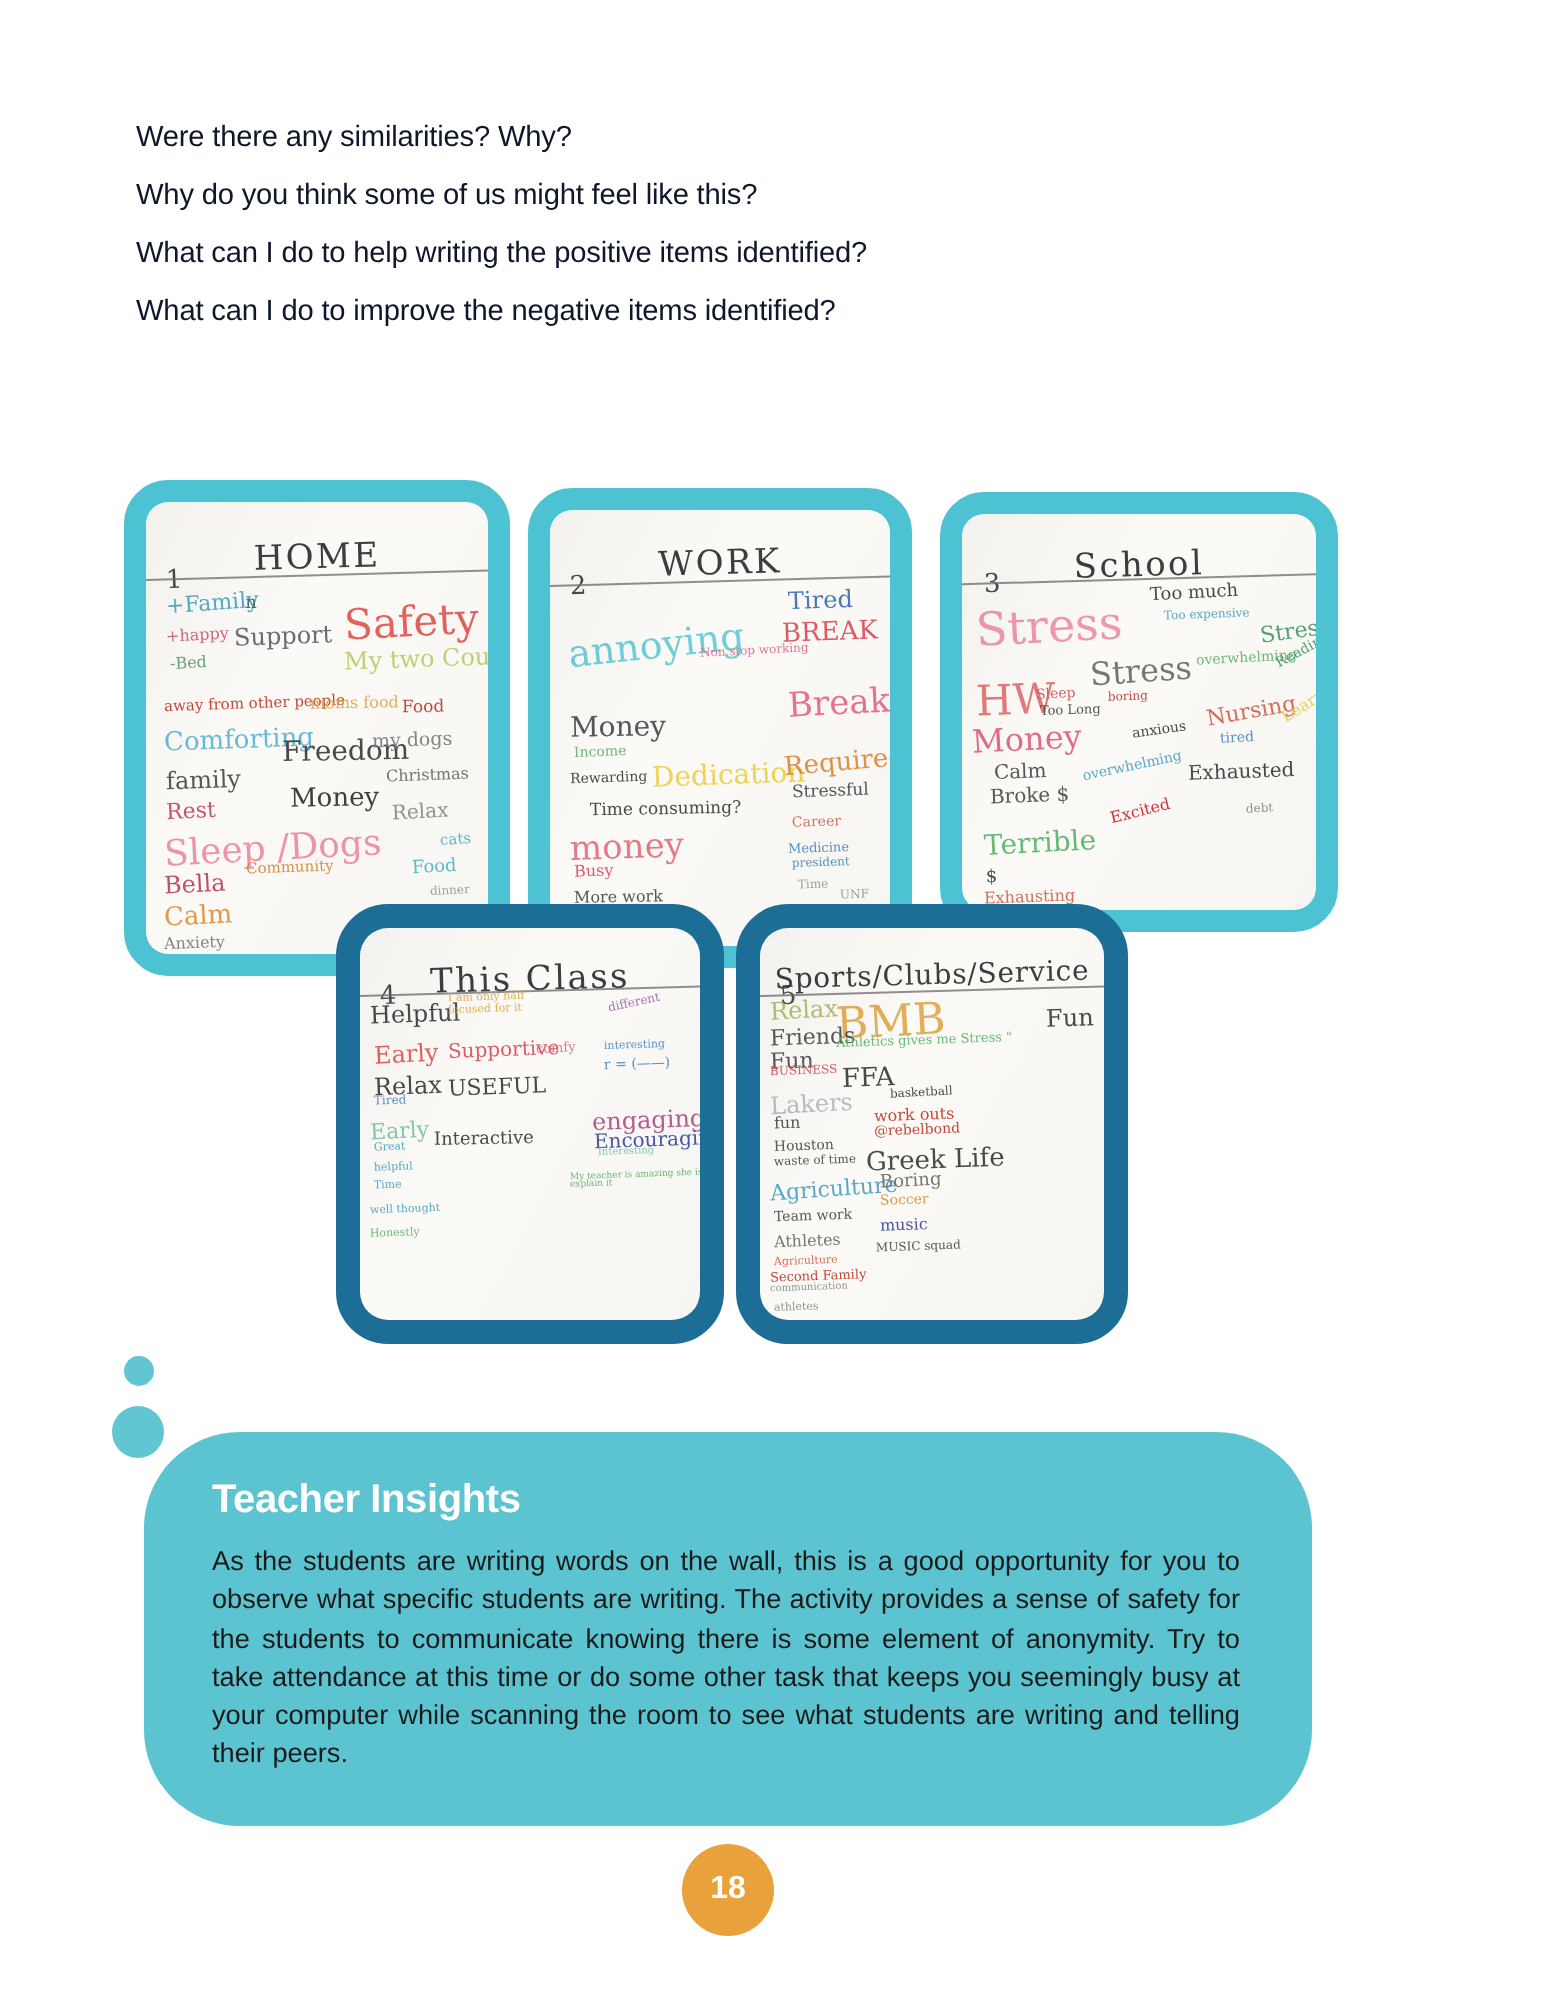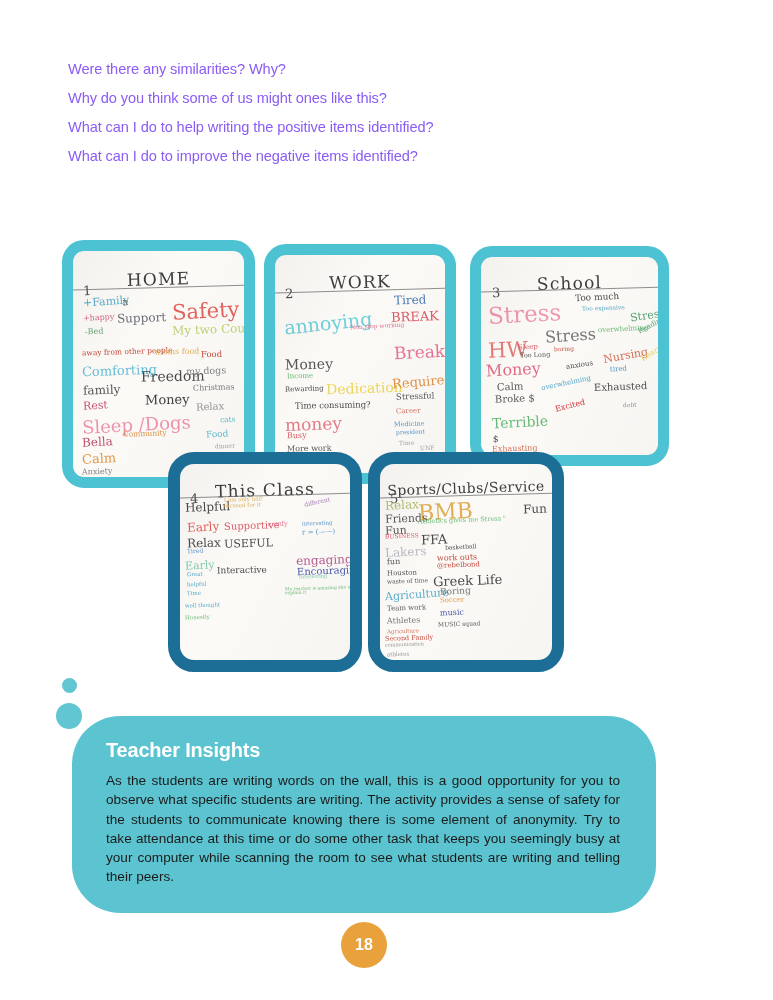--- a/index.html
+++ b/index.html
@@ -20,21 +20,21 @@
   
   .questions {
     position: absolute;
     left: 68px;
     top: 62px;
     width: 640px;
   }
   .question-line {
     font-size: 14.6px;
     line-height: 1.0;
-    color: #8b5cf6;
+    color: #0f172a;
     margin-bottom: 14.5px;
     letter-spacing: -0.1px;
     white-space: nowrap;
   }
 
   
   .gallery {
     position: absolute;
     left: 0;
     top: 0;
@@ -168,21 +168,21 @@
     display: flex;
     align-items: center;
     justify-content: center;
   }
 </style>
 </head>
 <body>
 
 <div class="questions">
   <div class="question-line">Were there any similarities? Why?</div>
-  <div class="question-line">Why do you think some of us might ones like this?</div>
+  <div class="question-line">Why do you think some of us might feel like this?</div>
   <div class="question-line">What can I do to help writing the positive items identified?</div>
   <div class="question-line">What can I do to improve the negative items identified?</div>
 </div>
 
 <div class="gallery" id="gallery">
     <div class="poster-card row-top" style="left: 62px; top: 240px; width: 193px; height: 248px;">
       <div class="paper">
         <div class="poster-num">1</div>
         <div class="poster-title">HOME</div>
         <div class="paper-rule" style="top: 16%; transform: rotate(-1.6deg);"></div>

